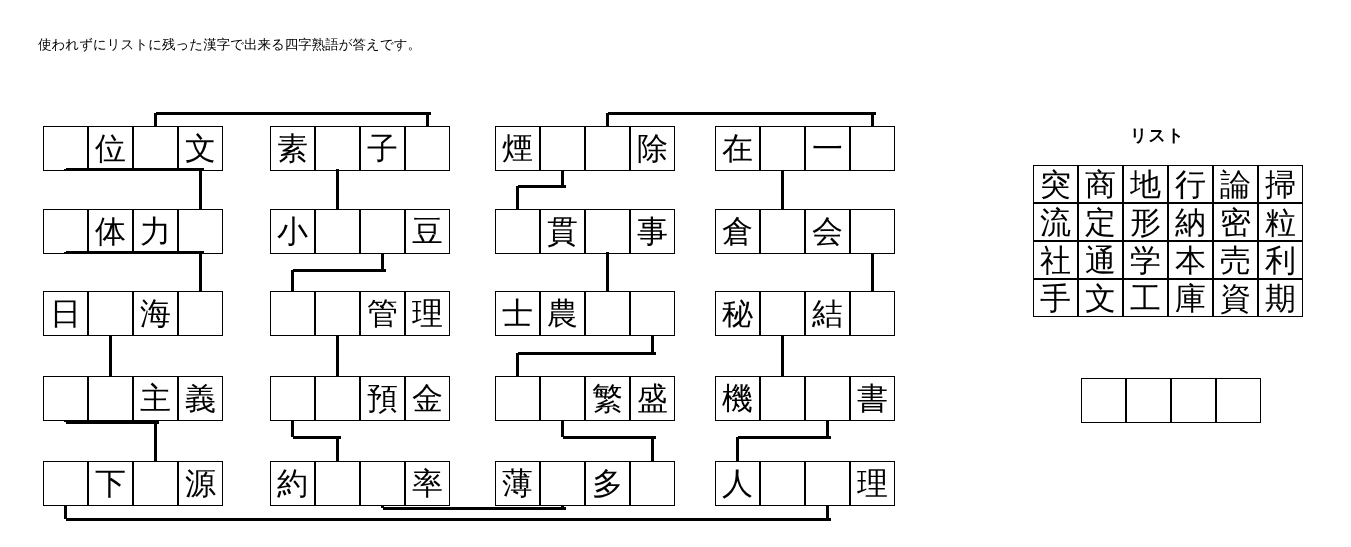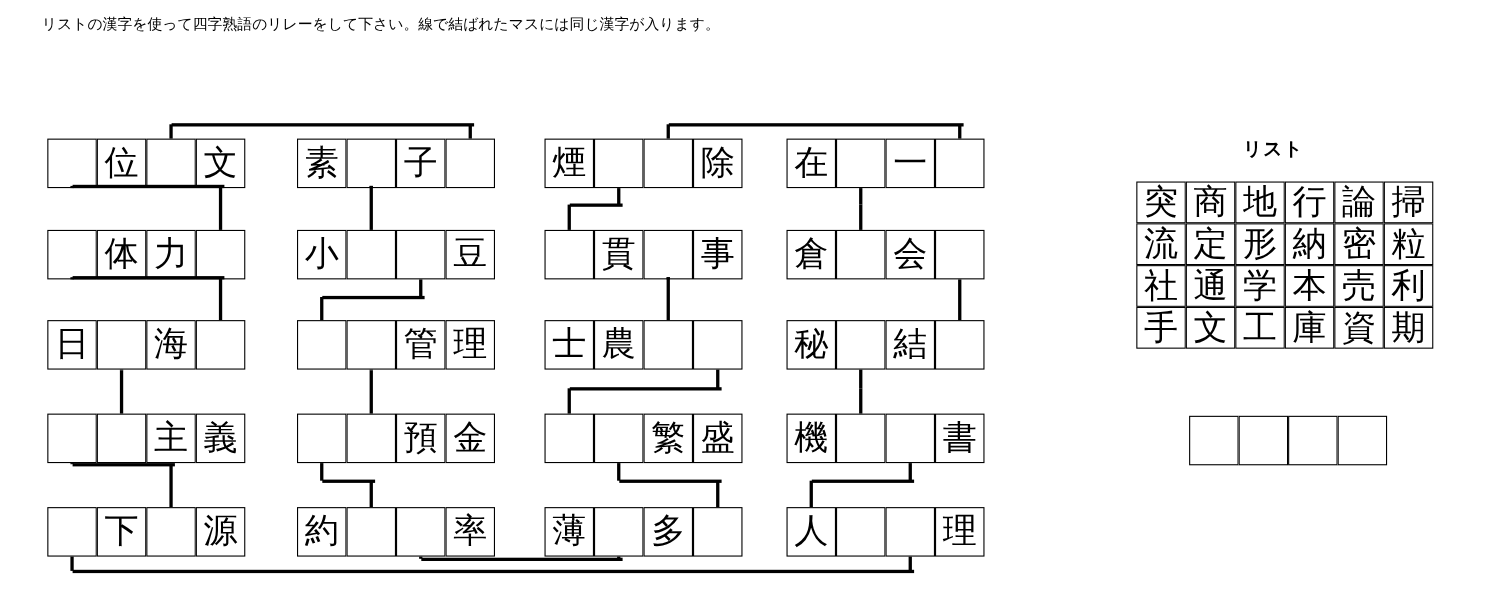--- a/index.html
+++ b/index.html
@@ -43,21 +43,21 @@
   }
   .acell{
     position:absolute;width:45px;height:45px;
     border:1.7px solid #000;box-sizing:border-box;background:#fff;
   }
 </style>
 </head>
 <body>
 
 <div class="instructions">
-  <div class="instr-line">リストの漢字を使って四字熟語のリレーをして下さい。線で結ばれたマスには同じ漢字が入ります。</div>
+  <div class="instr-line second">使われずにリストに残った漢字で出来る四字熟語が答えです。</div>
 </div>
 
 <div id="puzzle">
     <div class="cell" style="left: 43px; top: 126px;"></div>
     <div class="cell" style="left: 88px; top: 126px;">位</div>
     <div class="cell" style="left: 133px; top: 126px;"></div>
     <div class="cell" style="left: 178px; top: 126px;">文</div>
     <div class="cell" style="left: 43px; top: 209px;"></div>
     <div class="cell" style="left: 88px; top: 209px;">体</div>
     <div class="cell" style="left: 133px; top: 209px;">力</div>

